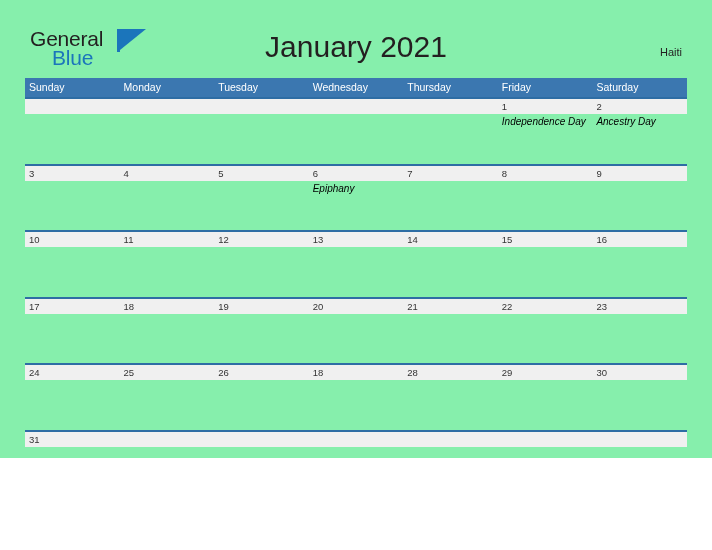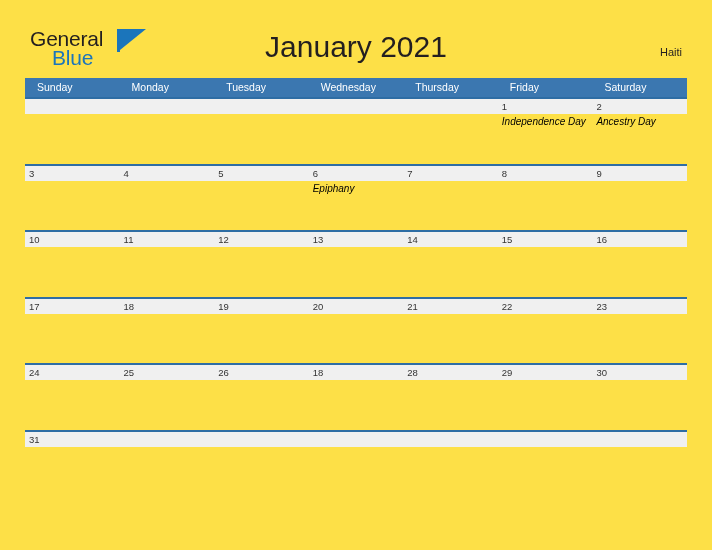--- a/index.html
+++ b/index.html
@@ -10,22 +10,22 @@
     width: 712px;
     height: 550px;
     background: #ffffff;
     font-family: "Liberation Sans", sans-serif;
     overflow: hidden;
   }
 
   .page {
     position: relative;
     width: 712px;
-    height: 550px;
-    background: #fde047;
+    height: 458px;
+    background: #86efac;
   }
 
   
   .topbar {
     position: absolute;
     left: 0;
     top: 0;
     width: 712px;
     height: 76px;
   }
@@ -117,21 +117,21 @@
     width: 662px;
     height: 19px;
     background: #3b77b0;
   }
   .weekday-header .cell {
     flex: 0 0 94.57px;
     width: 94.57px;
     color: #ffffff;
     font-size: 10.5px;
     line-height: 19px;
-    padding-left: 12px;
+    padding-left: 4px;
     box-sizing: border-box;
     white-space: nowrap;
   }
 
   .week-row {
     position: relative;
     width: 662px;
     height: 66.6px;
     border-top: 2px solid #2e6da4;
     box-sizing: border-box;

